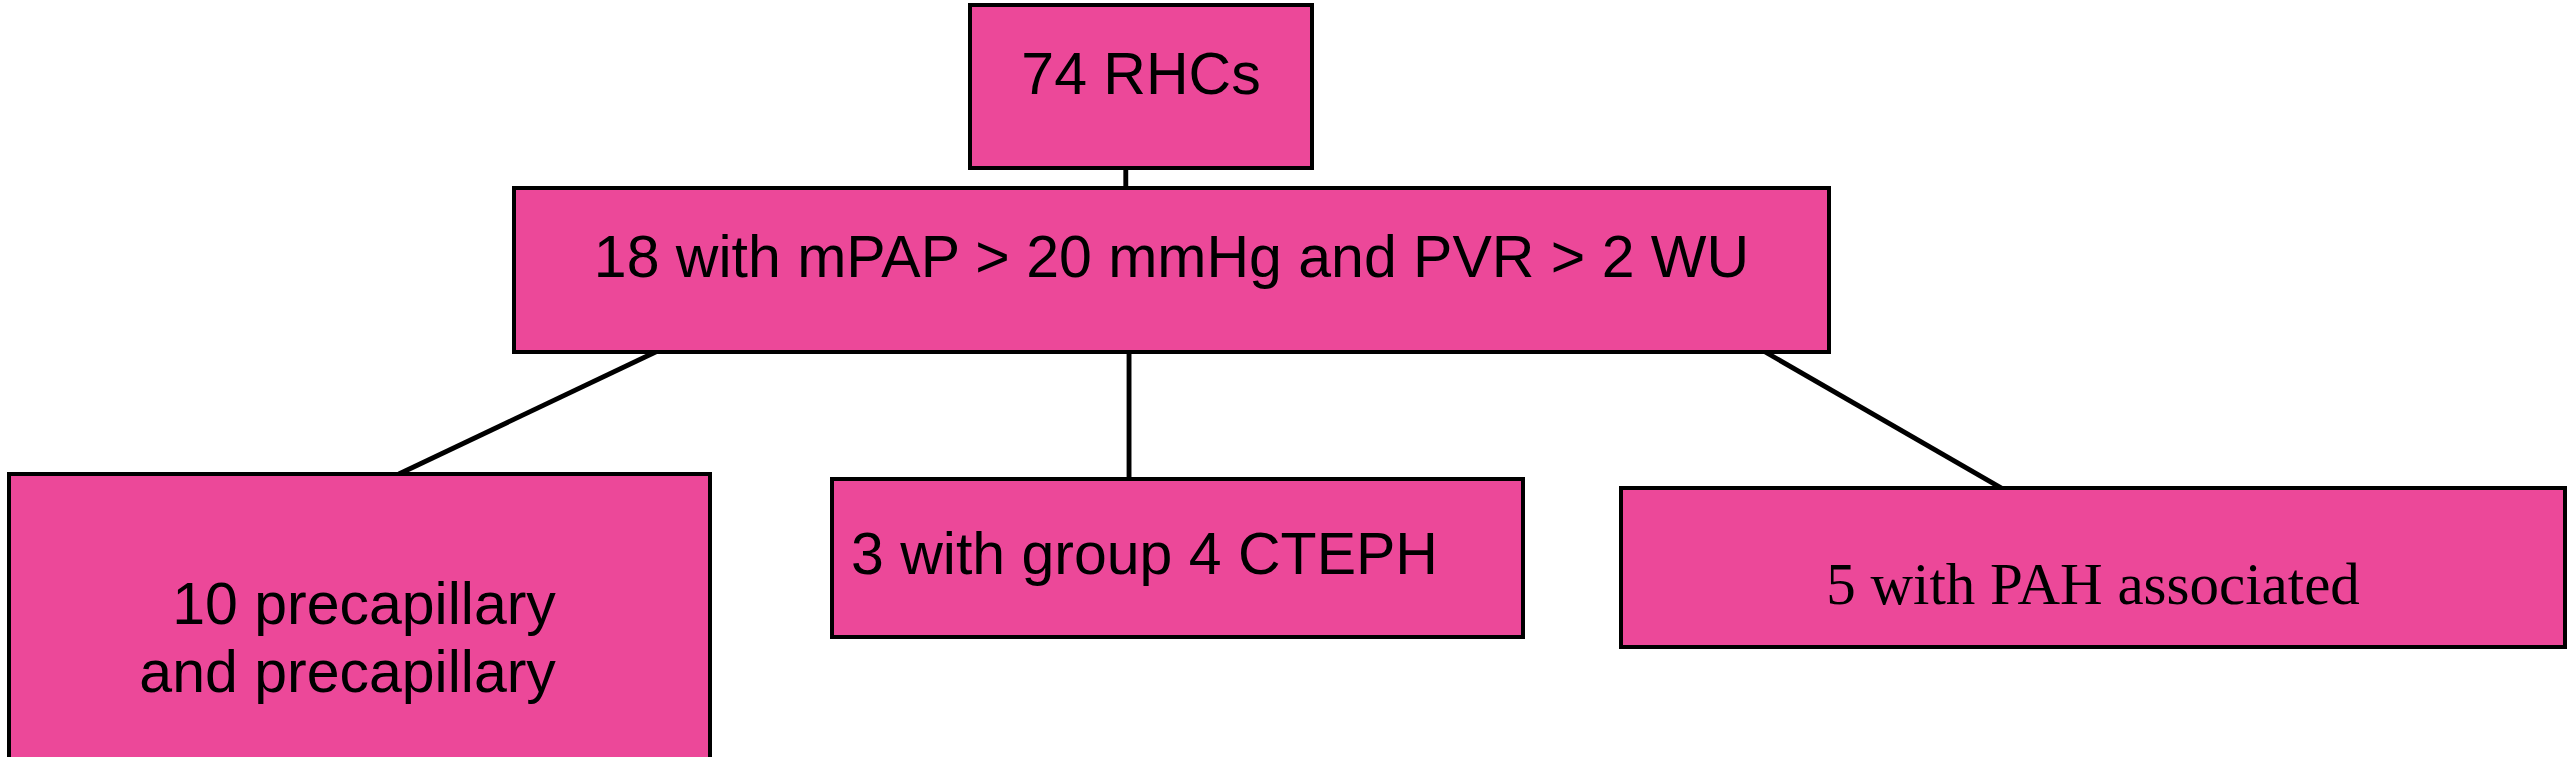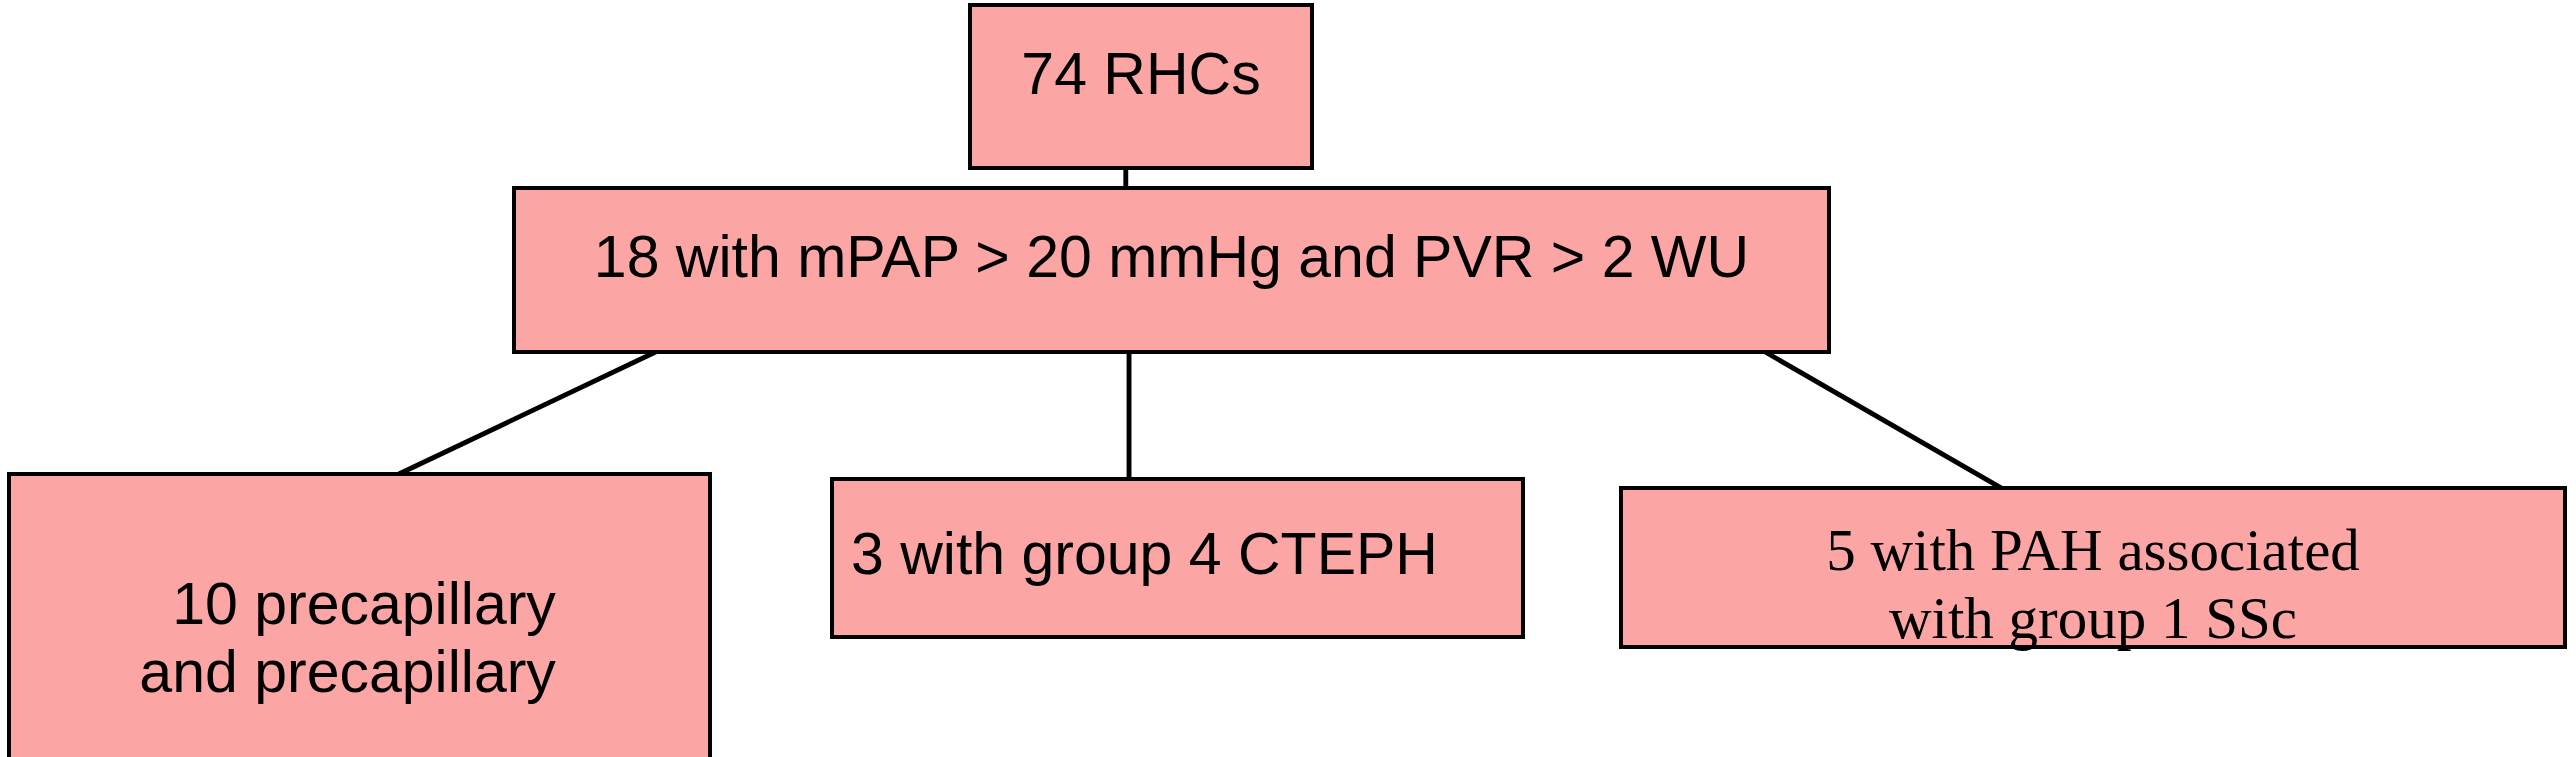--- a/index.html
+++ b/index.html
@@ -11,21 +11,21 @@
     position: relative;
     width: 2576px;
     height: 757px;
     background: #ffffff;
     font-family: "Liberation Sans", "DejaVu Sans", sans-serif;
     color: #000000;
   }
   .node {
     position: absolute;
     box-sizing: border-box;
-    background: #fca5a5;
+    background: #ec4899;
     border: 4.9px solid #000000;
     display: flex;
     align-items: center;
     justify-content: center;
     text-align: center;
     font-size: 59px;
     line-height: 68px;
     color: #000000;
   }
   .node .label {
@@ -79,18 +79,17 @@
     </span>
   </div>
 
   <div class="node" id="node-cteph">
     <span class="label">3 with group 4 CTEPH</span>
   </div>
 
   <div class="node" id="node-pah">
     <span class="label">
       <span>5 with PAH associated</span><br>
-      <span>with group 1 SSc</span>
     </span>
   </div>
 
 </div>
 
 
 </body></html>

